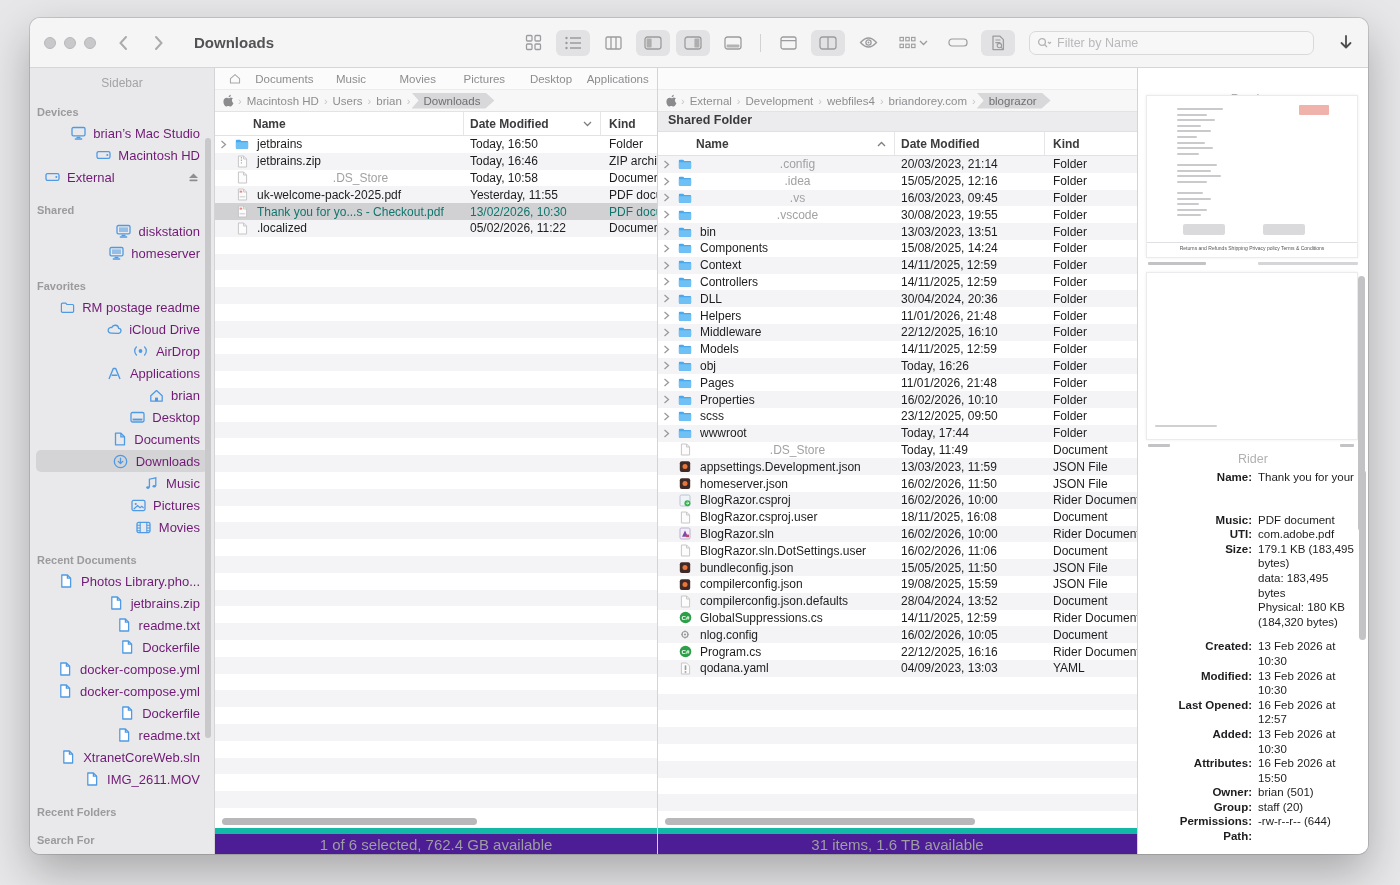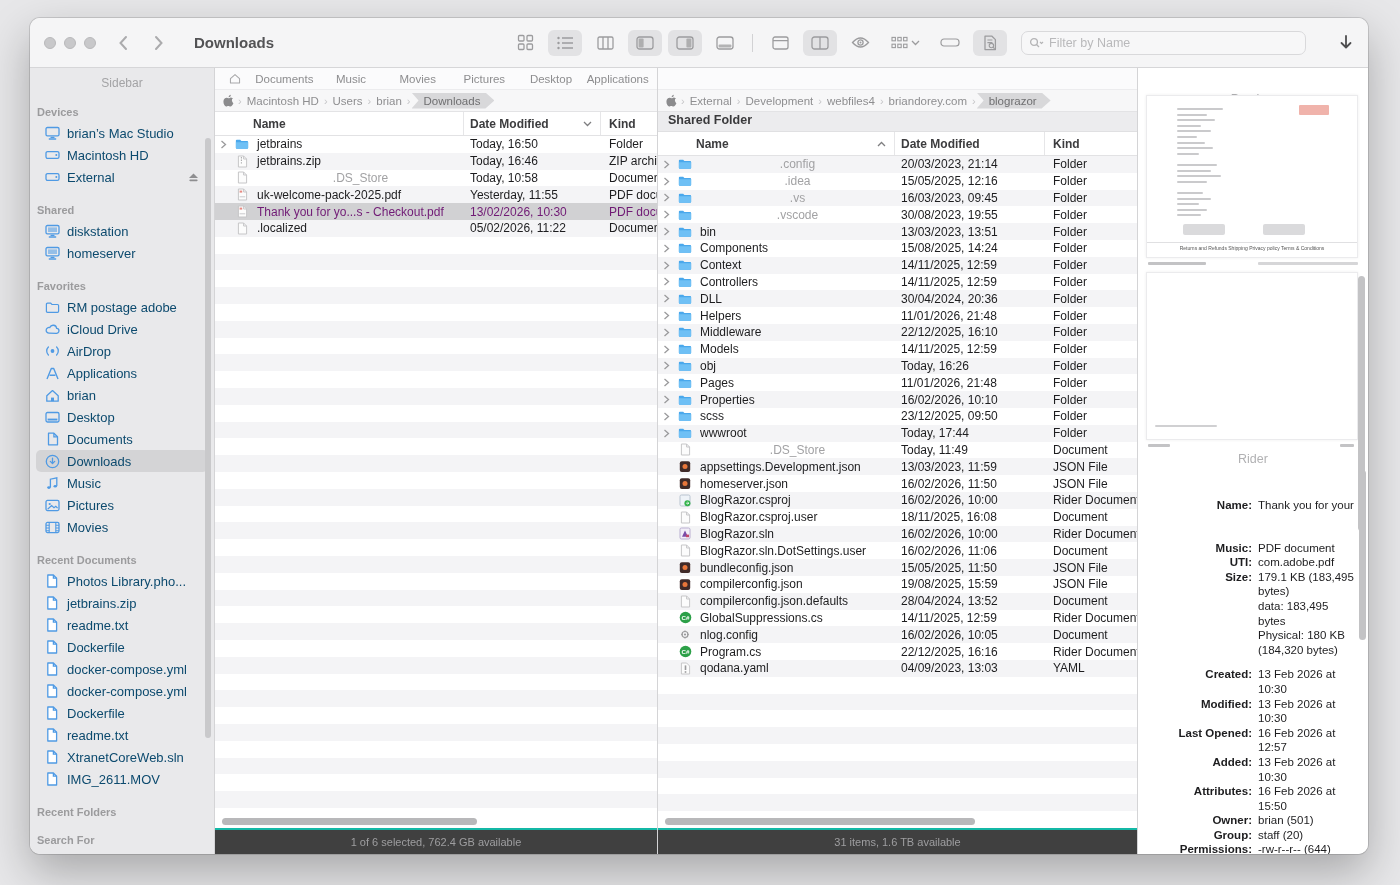--- a/index.html
+++ b/index.html
@@ -14,34 +14,34 @@
   .tls { display:flex; gap:8px; margin-right:22px; }
   .tl { width:12px; height:12px; border-radius:50%; background:#c8c8ca; border:1px solid #b9b9bb; }
   .navbtns { display:flex; gap:22px; margin-right:26px; }
   .navbtn { width:14px; height:14px; display:flex; align-items:center; }
   .title { font-size:15px; font-weight:bold; color:#535355; margin-right:auto; }
   .toolbar { display:flex; align-items:center; gap:6px; margin-right:14px; }
   .tool-ic { width:34px; height:26px; border-radius:6px; display:flex; align-items:center; justify-content:center; }
   .tool-ic.active { background:#e2e2e4; }
   .tool-sep { width:1px; height:18px; background:#d2d2d4; margin:0 4px; }
   .filter { width:285px; height:24px; border:1px solid #d9d9db; border-radius:7px; background:#f7f7f8;
-            display:flex; align-items:center; padding:0 7px; gap:5px; margin-right:32px; }
+            display:flex; align-items:center; padding:0 7px; gap:5px; margin-right:24px; }
   .filter input { border:none; outline:none; background:transparent; font-size:12.5px; color:#555; width:100%;
                   font-family:"Liberation Sans",sans-serif; }
   .filter input::placeholder { color:#b9b9bb; }
   .dlbtn { display:flex; align-items:center; }
   
   .main { flex:1; display:flex; min-height:0; }
   
   .sidebar { width:185px; flex:0 0 185px; background:#e9e9eb; border-right:1px solid #d4d4d6;
              padding:8px 0 0 0; position:relative; overflow:hidden; font-size:13px; }
   .sb-top { text-align:center; color:#a3a3a5; font-size:12px; margin-bottom:14px; }
   .sb-sec-title { color:#9b9b9d; font-size:11px; font-weight:bold; padding:0 7px; margin:16px 0 4px; }
   .sb-item { display:flex; align-items:center; gap:7px; height:22px; padding:0 8px; margin:0 6px;
-             border-radius:5px; color:#0c4a6e; white-space:nowrap; overflow:hidden; }
+             border-radius:5px; color:#701a75; white-space:nowrap; overflow:hidden;justify-content:flex-end; }
   .sb-item.sel { background:#d4d4d6; }
   .sb-item .ic { width:16px; flex:0 0 16px; display:flex; justify-content:center; }
   .sb-item .eject { margin-left:auto; display:flex; }
   .sb-vscroll { position:absolute; right:3px; top:70px; width:6px; height:600px; border-radius:3px; background:#c9c9cb; }
   
   .pane { display:flex; flex-direction:column; min-width:0; background:#fff; position:relative; }
   .pane.mid { width:443px; flex:0 0 443px; border-right:1px solid #d4d4d6; }
   .pane.rightp { width:480px; flex:0 0 480px; border-right:1px solid #d4d4d6; }
   .tabbar { height:22px; flex:0 0 22px; display:flex; align-items:center; background:#fbfbfc;
             border-bottom:1px solid #ececee; font-size:11.5px; color:#8d8d8f; padding:0 6px; }
@@ -61,44 +61,44 @@
   .pane.rightp .colhead, .pane.rightp .frow { grid-template-columns:16px 22px 1fr 150px 92px; }
   .hcell { height:100%; display:flex; align-items:center; }
   .hcell.hname { grid-column:3; justify-content:space-between; padding-right:8px; border-right:1px solid #e6e6e8; }
   .hcell.hdate { justify-content:space-between; padding:0 8px 0 6px; border-right:1px solid #e6e6e8; }
   .hcell.hkind { padding-left:8px; }
   .rows { flex:1; overflow:hidden; font-size:12px; color:#1d1d1f;
           background:repeating-linear-gradient(to bottom,#fff 0 16.8px,#f4f4f6 16.8px 33.6px); }
   .pane.rightp .rows { background:repeating-linear-gradient(to bottom,#f4f4f6 0 16.8px,#fff 16.8px 33.6px); }
   .frow { display:grid; height:16.8px; align-items:center; background:transparent; }
   .frow.sel { background:#d1d1d3; }
-  .frow.sel .cname, .frow.sel .cdate, .frow.sel .ckind { color:#701a75; }
+  .frow.sel .cname, .frow.sel .cdate, .frow.sel .ckind { color:#0f766e; }
   .cell { overflow:hidden; white-space:nowrap; }
   .cchev { display:flex; justify-content:center; }
   .cicon { display:flex; justify-content:center; align-items:center; }
   .cname { padding-left:4px; }
   .cname.dim { color:#a2a2a4;text-align:center; }
   .cdate { padding-left:6px; }
   .ckind { padding-left:8px; }
   .hscroll { flex:0 0 14px; display:flex; align-items:center; padding-left:7px; background:#fff; }
   .hbar { height:7px; border-radius:4px; background:#b8b8ba; }
-  .statusbar { flex:0 0 26px; background:#404040; border-top:2px solid #14b8a6; display:flex;
-               align-items:center; justify-content:center; font-size:11px; color:#9e9ea0; }
+  .statusbar { flex:0 0 26px; background:#4c1d95; border-top:6px solid #14b8a6; display:flex;
+               align-items:center; justify-content:center; font-size:15px; color:#9e9ea0; }
   
   .preview { width:230px; flex:0 0 230px; background:#fff; position:relative; overflow:hidden; font-size:11.5px; }
   .pv-head { text-align:center; color:#b1b1b3; font-size:12.5px; position:absolute; left:0; right:0; }
   .page { position:absolute; left:8px; width:212px; background:#fff; border:1px solid #ebebed;
           box-shadow:0 0 3px rgba(0,0,0,.07); overflow:hidden; }
   .pv-redblob { position:absolute; background:#f0b3ab; border-radius:1px; }
   .pv-line { position:absolute; height:2px; background:#cacacc; border-radius:1px; }
   .pv-blob { position:absolute; height:11px; background:#dadadc; border-radius:2px; }
   .pv-links { position:absolute; left:0; right:0; text-align:center; font-size:5px; color:#555;
               border-top:1px solid #e0e0e2; padding-top:2px; }
   .pv-meta { position:absolute; height:3px; background:#c3c3c5; border-radius:1px; }
-  .info-wrap { position:absolute; left:8px; right:10px; top:402px;margin-top:28px; }
+  .info-wrap { position:absolute; left:8px; right:10px; top:402px; }
   .info-group { margin-bottom:10px; }
   .info-row { display:flex; line-height:14.6px; font-size:11.5px; }
   .info-label { width:112px; flex:0 0 112px; text-align:right; font-weight:bold; color:#1d1d1f; padding-right:6px; }
   .info-val { color:#1d1d1f; }
   .pv-vscroll { position:absolute; width:7px; border-radius:4px; background:#c3c3c5; }
   svg { display:block; }
 </style>
 </head>
 <body>
 
@@ -301,21 +301,21 @@
               </span>
               <span>homeserver</span>
             </div>
             <div class="sb-sec-title">Favorites</div>
             <div class="sb-item">
               <span class="ic">
                 <svg width="15" height="13" viewBox="0 0 16 13">
                   <path d="M1.5 3 Q1.5 1.8 2.7 1.8 L6 1.8 L7.4 3.3 L13.4 3.3 Q14.5 3.3 14.5 4.4 L14.5 10.6 Q14.5 11.7 13.4 11.7 L2.7 11.7 Q1.5 11.7 1.5 10.6 Z" fill="none" stroke="#4f9ae4" stroke-width="1.3"></path>
                 </svg>
               </span>
-              <span>RM postage adobe</span>
+              <span>RM postage readme</span>
             </div>
             <div class="sb-item">
               <span class="ic">
                 <svg width="15" height="12" viewBox="0 0 15 12">
                   <path d="M4.2 10.2 a2.9 2.9 0 1 1 .6-5.7 A3.6 3.6 0 0 1 11.7 5.3 a2.5 2.5 0 0 1-.5 5 z" fill="none" stroke="#4f9ae4" stroke-width="1.3"></path>
                 </svg>
               </span>
               <span>iCloud Drive</span>
             </div>
             <div class="sb-item">

